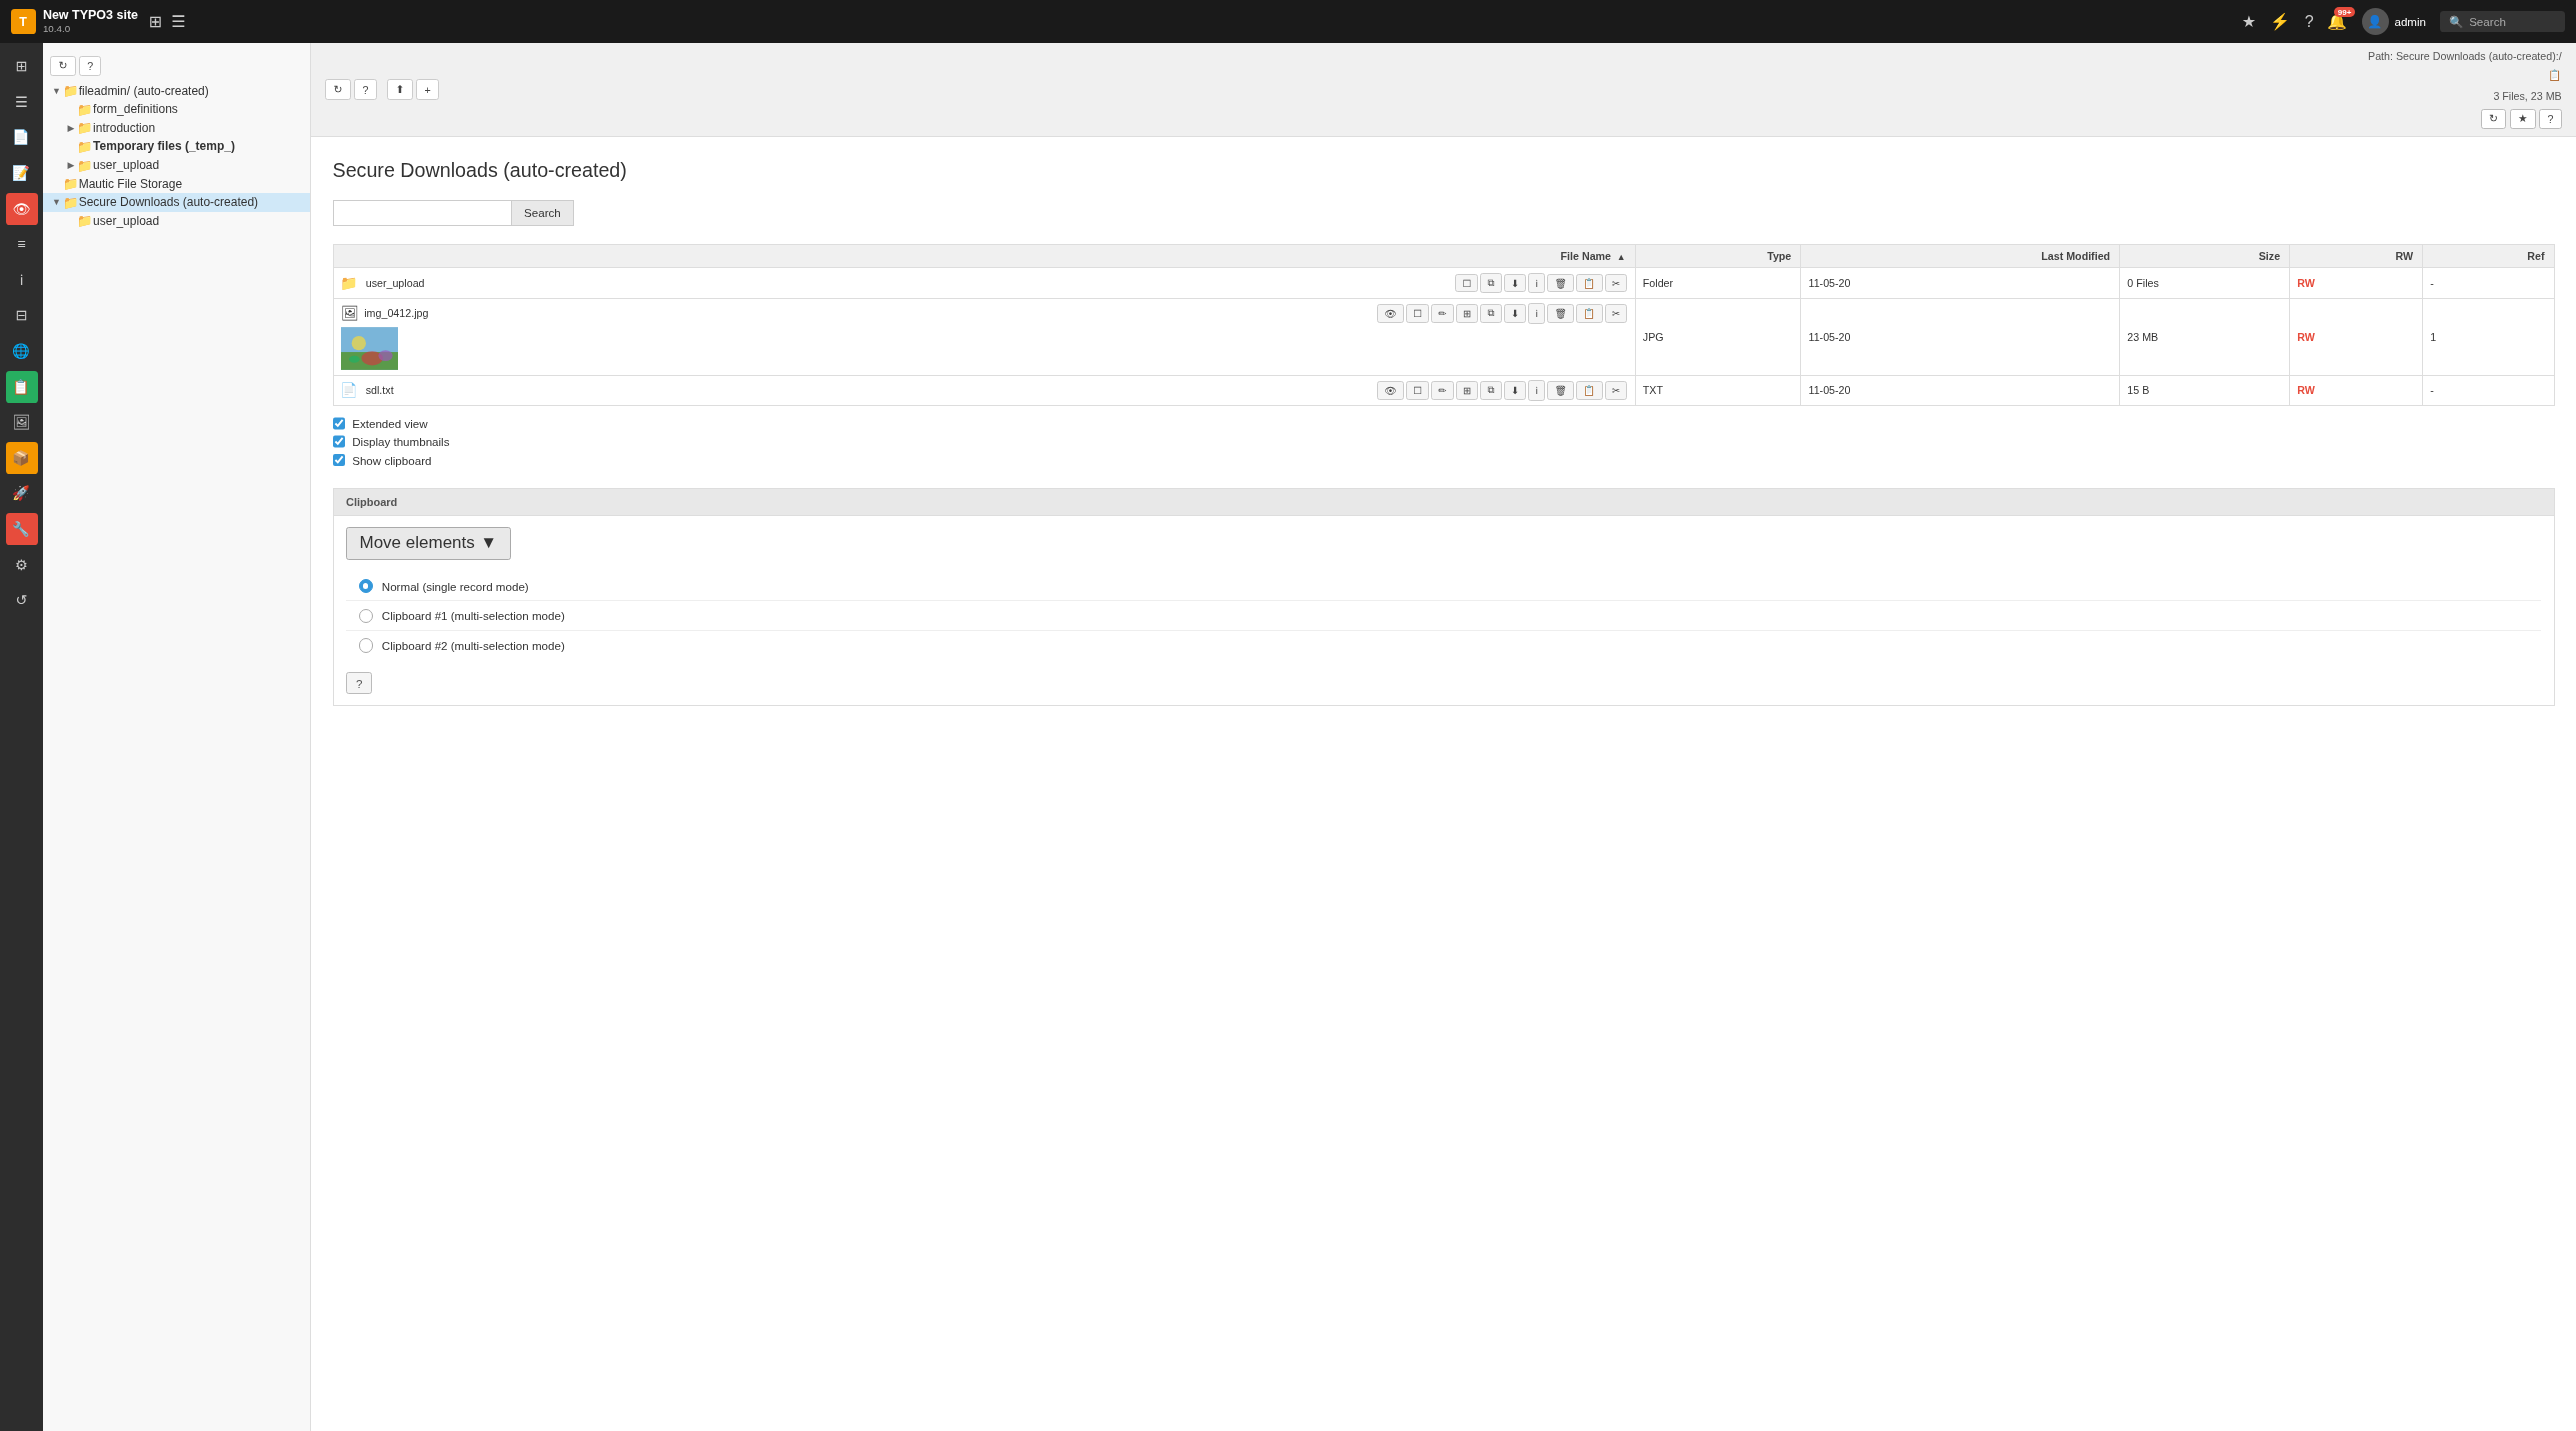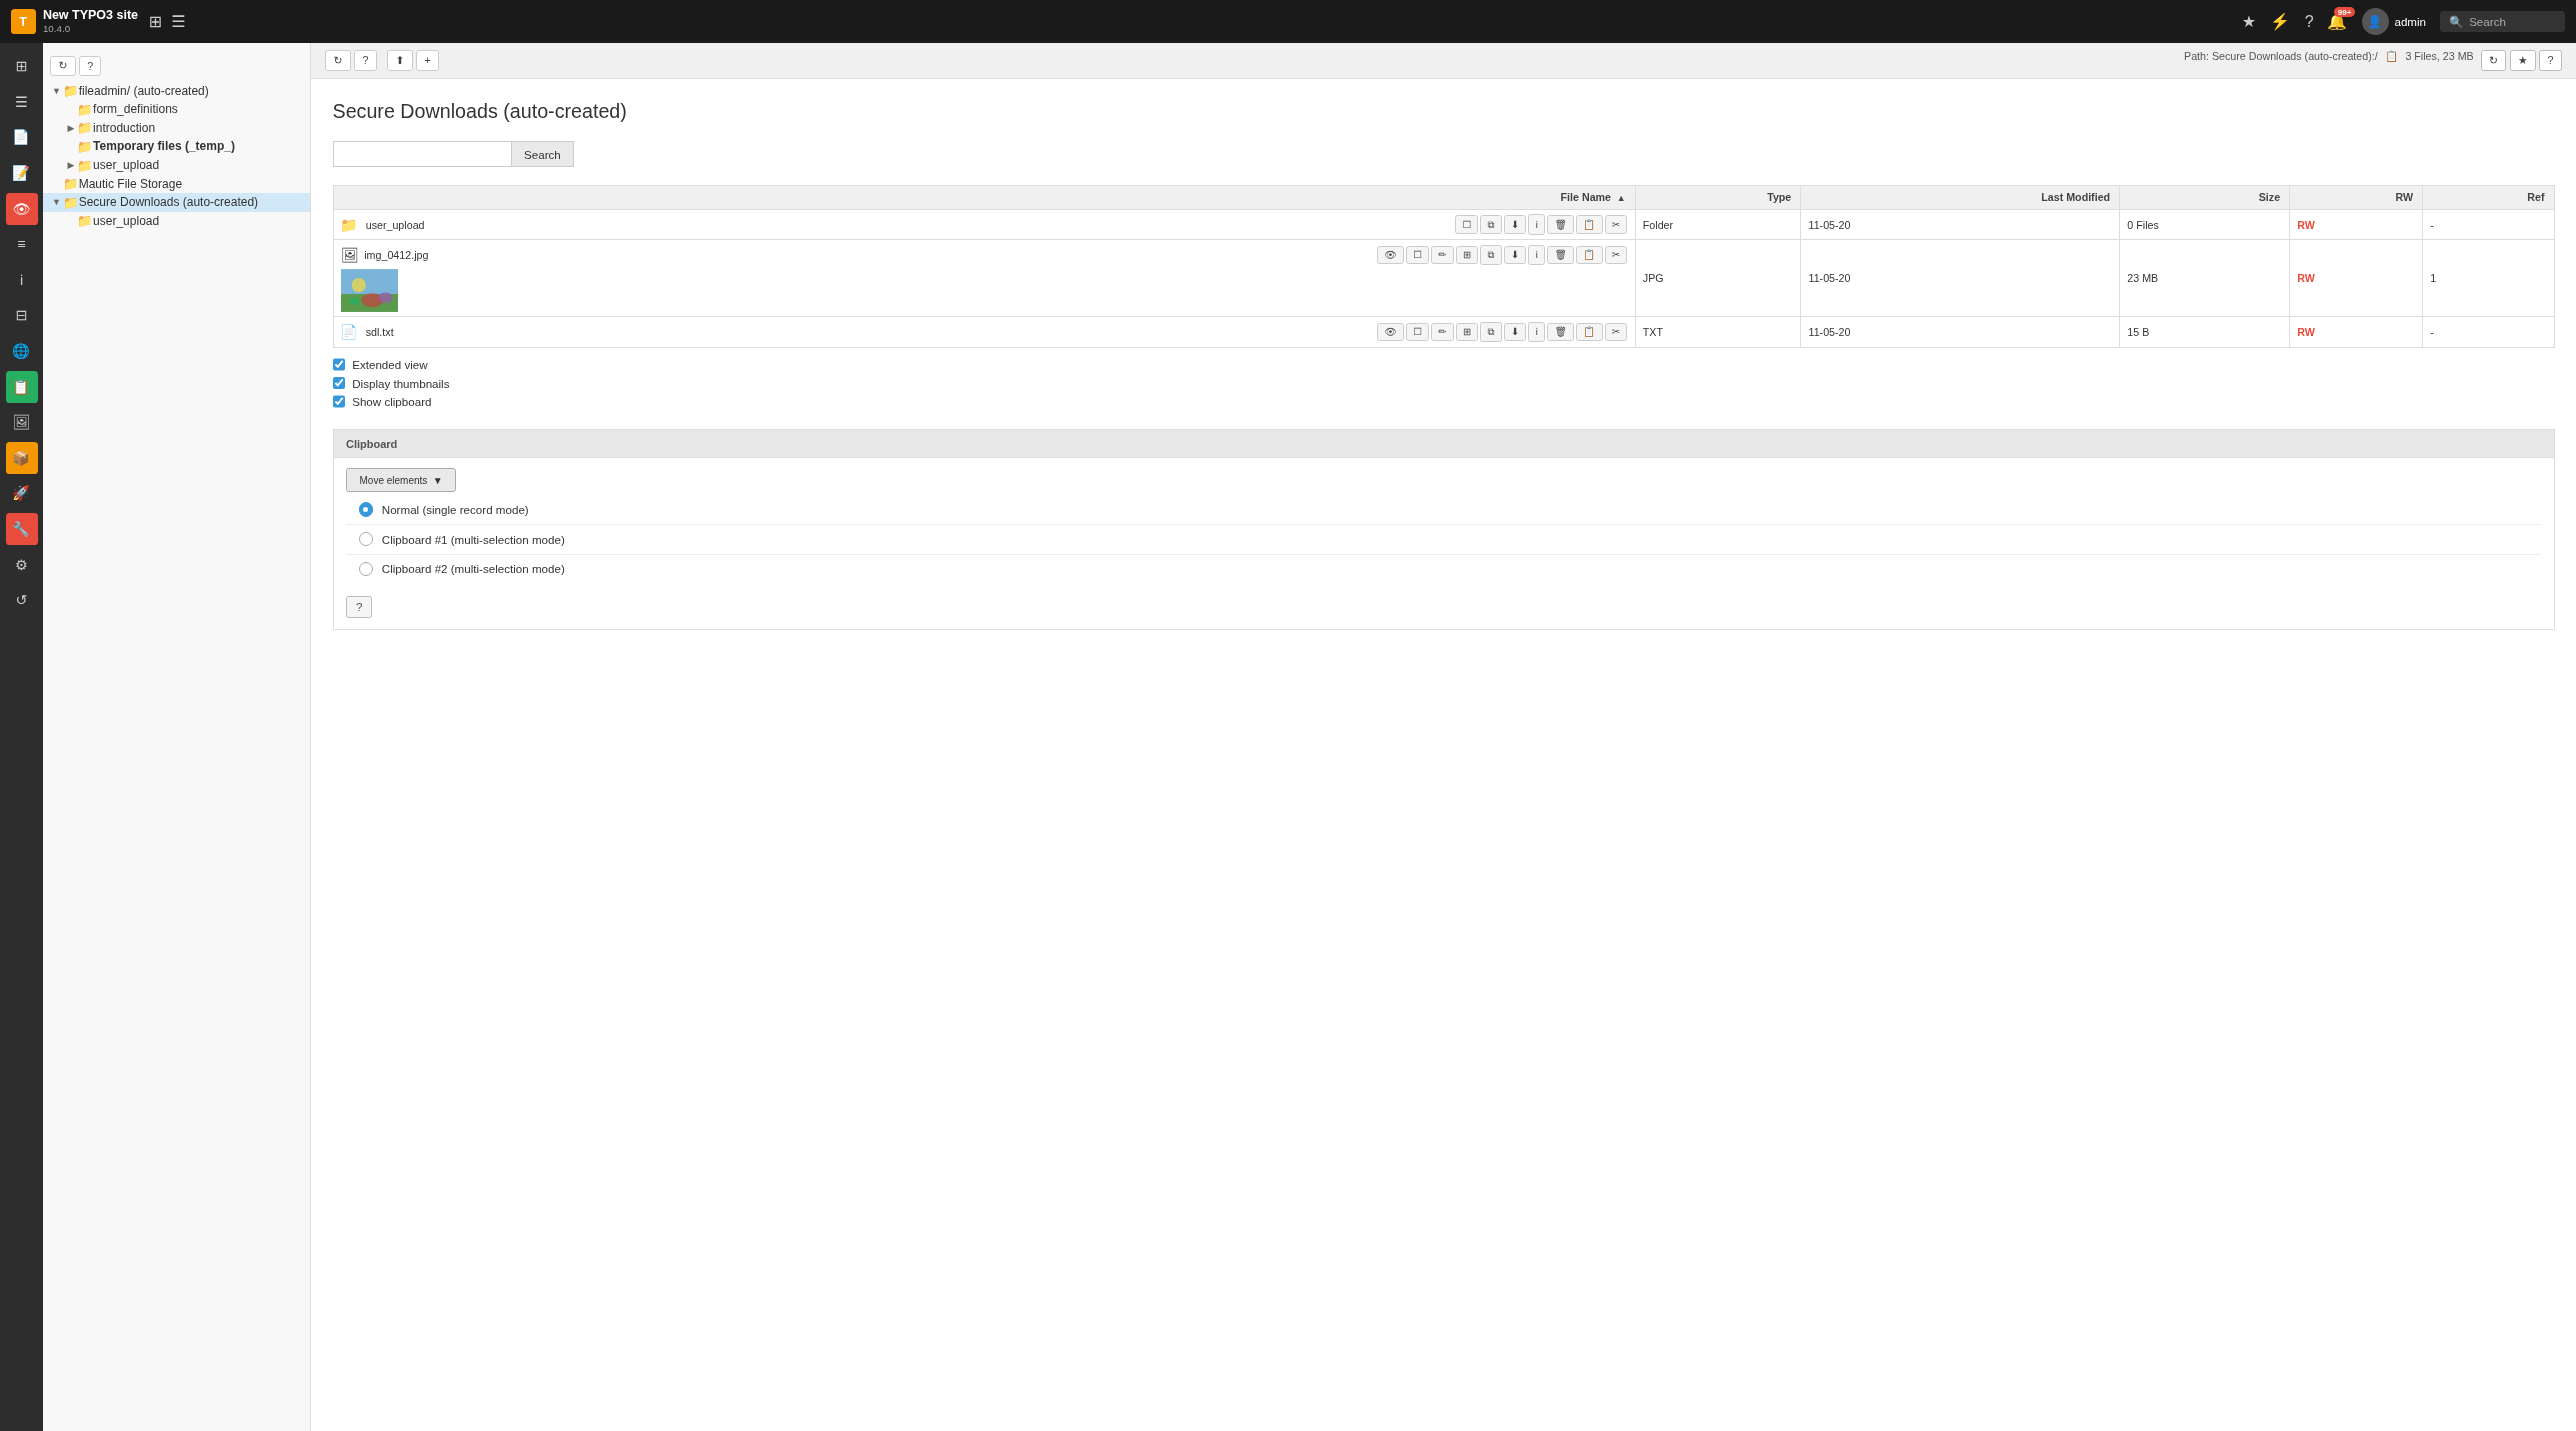--- a/index.html
+++ b/index.html
@@ -40,21 +40,21 @@
     .tree-indent { display: inline-block; }
     .tree-arrow { display: inline-block; width: 12.5px; text-align: center; font-size: 9px; color: #666; }
     .tree-folder-icon { display: inline-block; width: 16px; text-align: center; font-size: 12.5px; }
     .tree-label { font-size: 12px; color: #333; }
     .tree-label.bold { font-weight: bold; }
 
     
     .main-content { flex: 1; overflow-y: auto; background: #fff; }
     .path-bar { background: #f0f0f0; border-bottom: 0.9px solid #ddd; padding: 7.2px 14.3px; font-size: 10.7px; color: #555; display: flex; justify-content: flex-end; align-items: center; gap: 10.7px; }
     .path-bar-left { flex: 1; display: flex; justify-content: flex-start; }
-    .path-bar-right { display: flex; align-items: flex-start; gap: 7.2px; }
+    .path-bar-right { display: flex; align-items: flex-end; gap: 7.2px; flex-direction: column; }
     .path-btn { border: 0.9px solid #bbb; background: #fff; border-radius: 2.7px; padding: 2.7px 7.2px; cursor: pointer; font-size: 10.7px; color: #444; }
 
     .content-area { padding: 21.5px 21.5px; }
     .page-title { font-size: 19.7px; font-weight: 300; color: #333; margin-bottom: 18px; }
 
     
     .search-bar { display: flex; margin-bottom: 18px; }
     .search-input { border: 0.9px solid #ccc; padding: 5.4px 9px; font-size: 11.6px; width: 179px; outline: none; }
     .search-btn { border: 0.9px solid #ccc; border-left: none; background: #e9e9e9; padding: 5.4px 12.5px; cursor: pointer; font-size: 11.6px; color: #333; }
 
@@ -71,21 +71,21 @@
 
     
     .options-section { padding: 10.7px 0; display: flex; flex-direction: column; gap: 5.4px; }
     .option-row { display: flex; align-items: center; gap: 7.2px; font-size: 11.6px; }
     .option-checkbox { width: 12.5px; height: 12.5px; accent-color: #3498db; }
 
     
     .clipboard-section { border: 0.9px solid #ddd; margin-top: 10.7px; }
     .clipboard-header { background: #e8e8e8; padding: 7.2px 12.5px; font-size: 11px; font-weight: 600; color: #555; border-bottom: 0.9px solid #ddd; }
     .clipboard-body { padding: 10.7px 12.5px; }
-    .move-btn { border: 0.9px solid #aaa; background: #e9e9e9; border-radius: 2.7px; padding: 5.4px 12.5px; cursor: pointer; font-size: 10px; color: #333; display: flex; align-items: center; gap: 5.4px; margin-bottom: 3px; }
+    .move-btn { border: 0.9px solid #aaa; background: #e9e9e9; border-radius: 2.7px; padding: 5.4px 12.5px; cursor: pointer; font-size: 17px; color: #333; display: flex; align-items: center; gap: 5.4px; margin-bottom: 12px; }
     .clipboard-option { display: flex; align-items: center; gap: 9px; padding: 7.2px 12.5px; font-size: 11.6px; border-top: 0.9px solid #eee; }
     .clipboard-option:first-of-type { border-top: none; }
     .radio-circle { width: 14.3px; height: 14.3px; border-radius: 50%; border: 1.8px solid #aaa; display: flex; align-items: center; justify-content: center; flex-shrink: 0; }
     .radio-circle.active { border-color: #3498db; background: #3498db; }
     .radio-circle.active::after { content: ''; width: 5.4px; height: 5.4px; border-radius: 50%; background: #fff; }
     .help-btn { border: 0.9px solid #bbb; background: #f5f5f5; border-radius: 2.7px; padding: 3.6px 9px; cursor: pointer; font-size: 11.6px; color: #555; display: inline-block; margin-top: 12.5px; }
 
     .sort-arrow { font-size: 9px; margin-left: 2.7px; }
     .th-filename { min-width: 268px; }
   </style>

